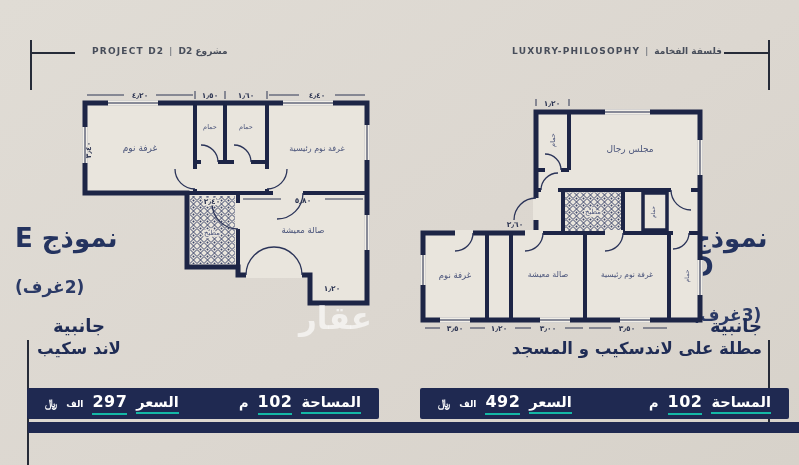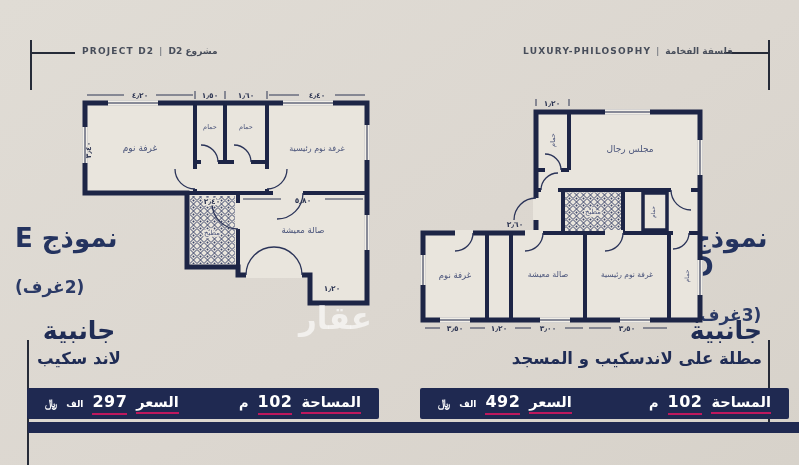--- a/index.html
+++ b/index.html
@@ -11,56 +11,56 @@
   .vline,.hline{position:absolute;background:#262b38;}
   .hdr{position:absolute;top:46px;font-size:9px;letter-spacing:1.2px;color:#44495699;color:#474d5a;white-space:nowrap;}
   .hdr .en{font-weight:bold;}
   .hdr .sep{margin:0 5px;color:#5a5f6b;}
   .hdr .ar{font-weight:bold;letter-spacing:0;}
   svg text{font-family:"DejaVu Sans",sans-serif;}
   .model-block{position:absolute;text-align:left;color:#24335f;}
   .model-name{font-size:26px;font-weight:bold;line-height:1.1;}
   .model-rooms{font-size:17px;font-weight:bold;margin-top:24px;color:#2b3a66;}
   .side-block{position:absolute;color:#1f2c55;line-height:1.35;}
-  .side-or{font-size:25px;font-weight:bold;}
+  .side-or{font-size:18px;font-weight:bold;}
   .side-view{font-size:16.5px;font-weight:bold;}
   .watermark{position:absolute;left:263px;top:303px;width:145px;text-align:center;z-index:6;pointer-events:none;}
   .wm-brand{font-size:31px;font-weight:bold;color:rgba(255,255,255,.62);line-height:1;}
   .wm-site{font-family:"DejaVu Serif",serif;font-size:15px;color:rgba(255,255,255,.55);margin-top:2px;}
   .bar{
     position:absolute;top:388px;height:31px;background:#1f2951;border-radius:2px;z-index:4;
     display:flex;align-items:center;justify-content:space-between;color:#fff;
     padding:0 18px;box-sizing:border-box;
   }
   .bar .group{display:flex;align-items:baseline;gap:9px;}
   .bar .lbl{font-size:14.5px;font-weight:bold;}
   .bar .num{font-size:16px;font-weight:bold;letter-spacing:.5px;}
-  .bar .u{border-bottom:2px solid #be185d;padding-bottom:2px;}
+  .bar .u{border-bottom:2px solid #14b8a6;padding-bottom:2px;}
   .bar .unit{font-size:13px;font-weight:bold;}
   .bar .thousand{font-size:9px;font-weight:bold;align-self:center;}
   .bar .cur{font-size:11px;font-weight:bold;}
   .strip{position:absolute;left:28px;top:422px;width:771px;height:11px;background:#1f2951;z-index:3;}
   .plan{position:absolute;z-index:1;}
 </style>
 </head>
 <body>
 
 <div class="stage">
 
   <div class="vline" style="left:30px;top:40px;width:2px;height:50px;"></div>
   <div class="hline" style="left:31px;top:52px;width:44px;height:2px;"></div>
   <div class="vline" style="left:768px;top:40px;width:2px;height:50px;"></div>
   <div class="hline" style="left:724px;top:52px;width:44px;height:2px;"></div>
   <div class="vline" style="left:27px;top:340px;width:2px;height:125px;"></div>
   <div class="vline" style="left:768px;top:340px;width:2px;height:82px;"></div>
 
-  <div class="hdr" style="left:82px;">
+  <div class="hdr" style="left:92px;">
     <span class="en">PROJECT D2</span><span class="sep">|</span><span class="ar" dir="rtl">مشروع D2</span>
   </div>
-  <div class="hdr" style="right:66px;">
+  <div class="hdr" style="right:77px;">
     <span class="en">LUXURY-PHILOSOPHY</span><span class="sep">|</span><span class="ar" dir="rtl">فلسفة الفخامة</span>
   </div>
 
   <svg class="plan" style="left:78px;top:85px;" width="300" height="235" viewBox="0 0 300 235">
     <defs>
       <pattern id="lat" width="7" height="7" patternUnits="userSpaceOnUse">
         <path d="M0,3.5 L3.5,0 L7,3.5 L3.5,7 Z" fill="none" stroke="#3a4369" stroke-width="1"></path>
         <circle cx="3.5" cy="3.5" r="1" fill="#3a4369"></circle>
       </pattern>
     </defs>

